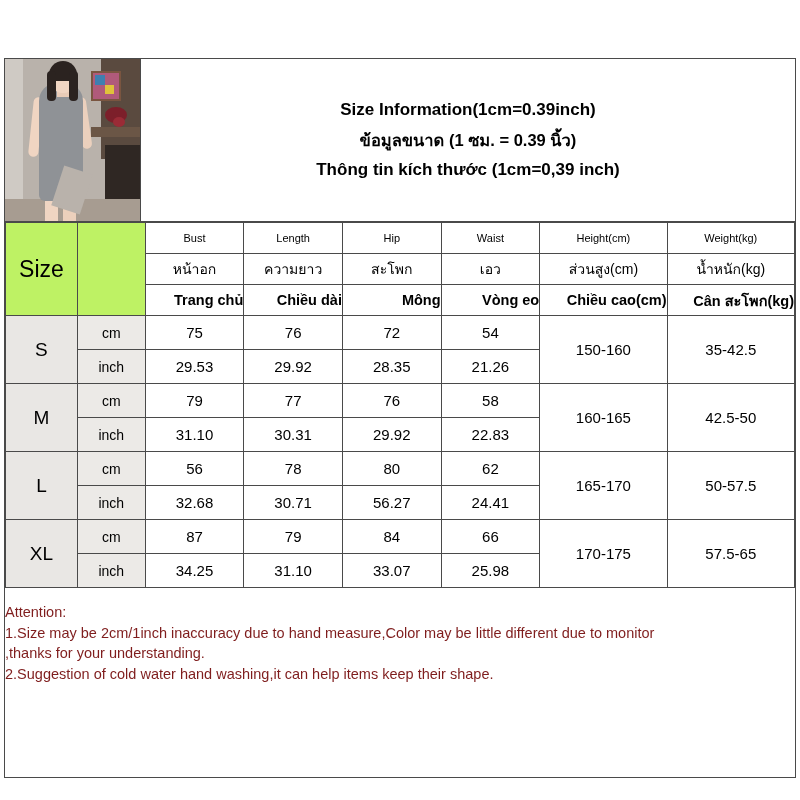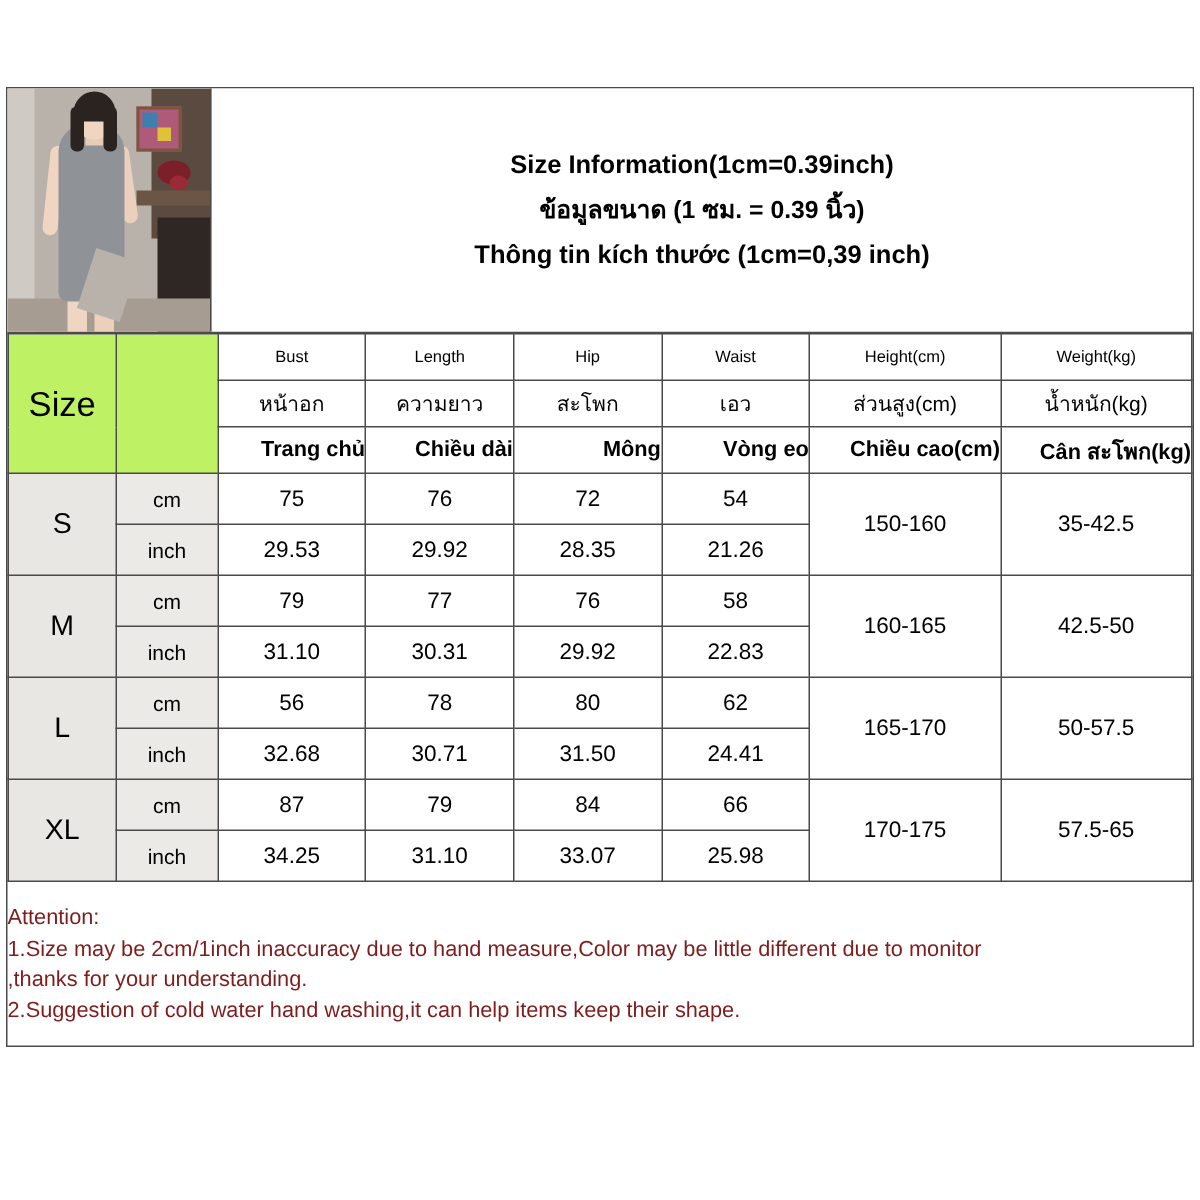--- a/index.html
+++ b/index.html
@@ -18,21 +18,21 @@
     left: 0; top: 0;
     width: 800px;
     height: 800px;
     background: #ffffff;
   }
   .card {
     position: absolute;
     left: 4px;
     top: 58px;
     width: 792px;
-    height: 640px;
+    height: 720px;
     border: 1px solid #4a4a4a;
     box-sizing: border-box;
     background: #ffffff;
   }
   
   .header-row {
     display: flex;
     height: 163px;
     border-bottom: 1px solid #4a4a4a;
     box-sizing: border-box;
@@ -276,21 +276,21 @@
           <td class="val-cell">78</td>
           <td class="val-cell">80</td>
           <td class="val-cell">62</td>
           <td class="hw-cell" rowspan="2">165-170</td>
           <td class="hw-cell" rowspan="2">50-57.5</td>
         </tr>
         <tr>
           <td class="unit-cell">inch</td>
           <td class="val-cell">32.68</td>
           <td class="val-cell">30.71</td>
-          <td class="val-cell">31.50</td>
+          <td class="val-cell">56.27</td>
           <td class="val-cell">24.41</td>
         </tr>
 
         <tr>
           <td class="size-label" rowspan="2">XL</td>
           <td class="unit-cell">cm</td>
           <td class="val-cell">87</td>
           <td class="val-cell">79</td>
           <td class="val-cell">84</td>
           <td class="val-cell">66</td>

